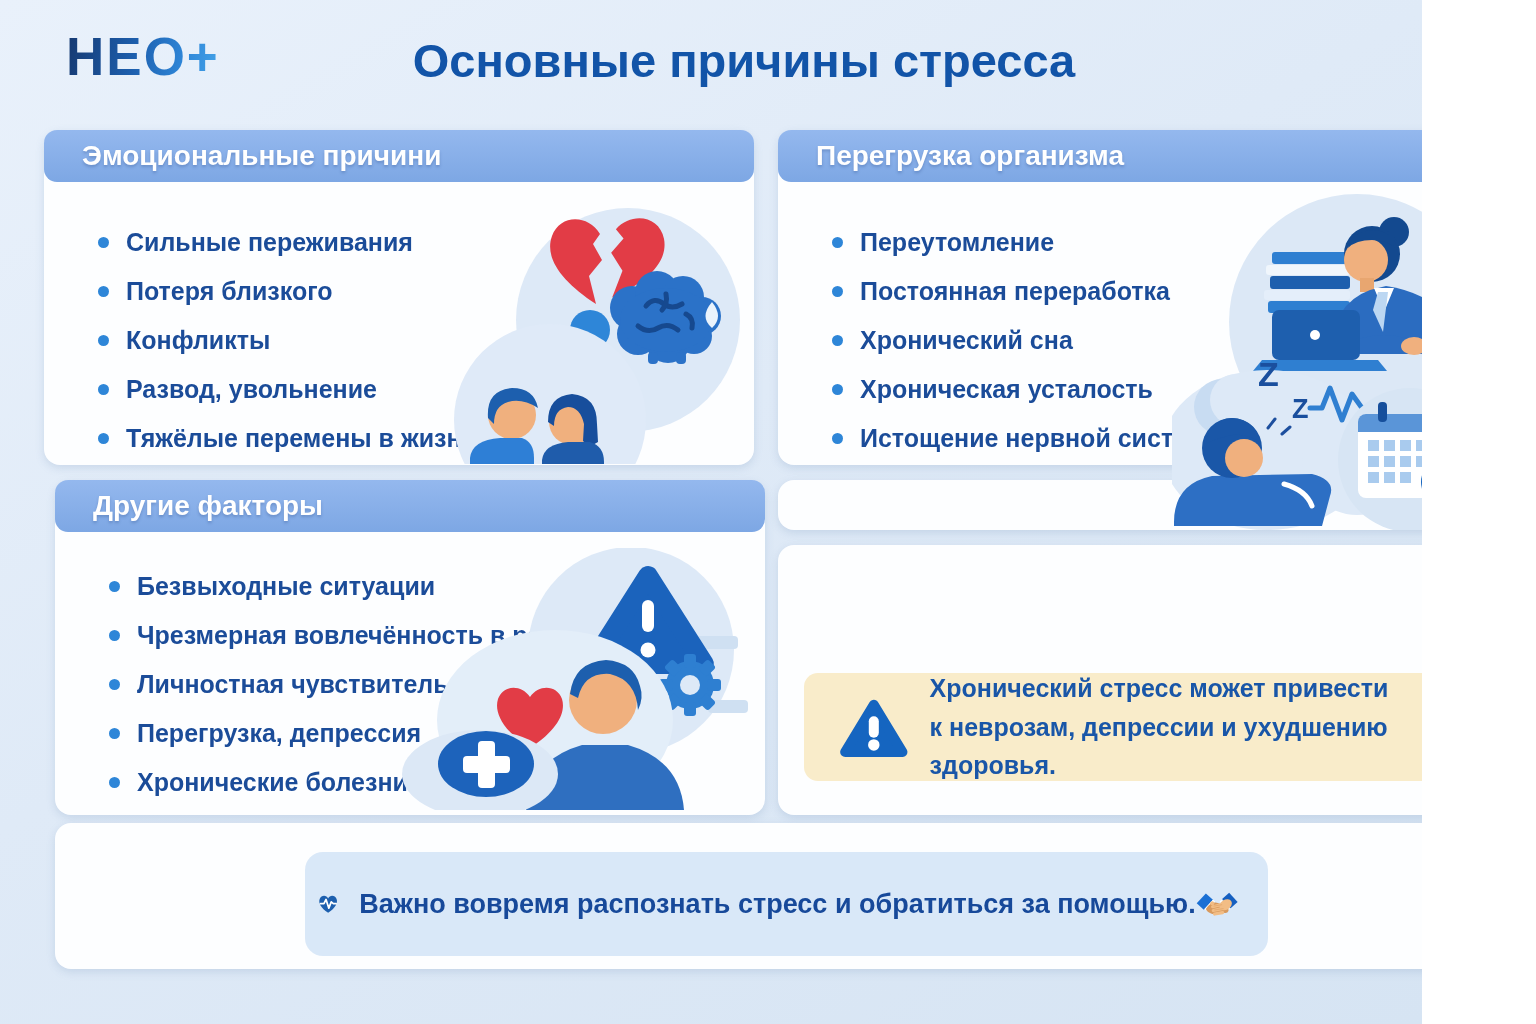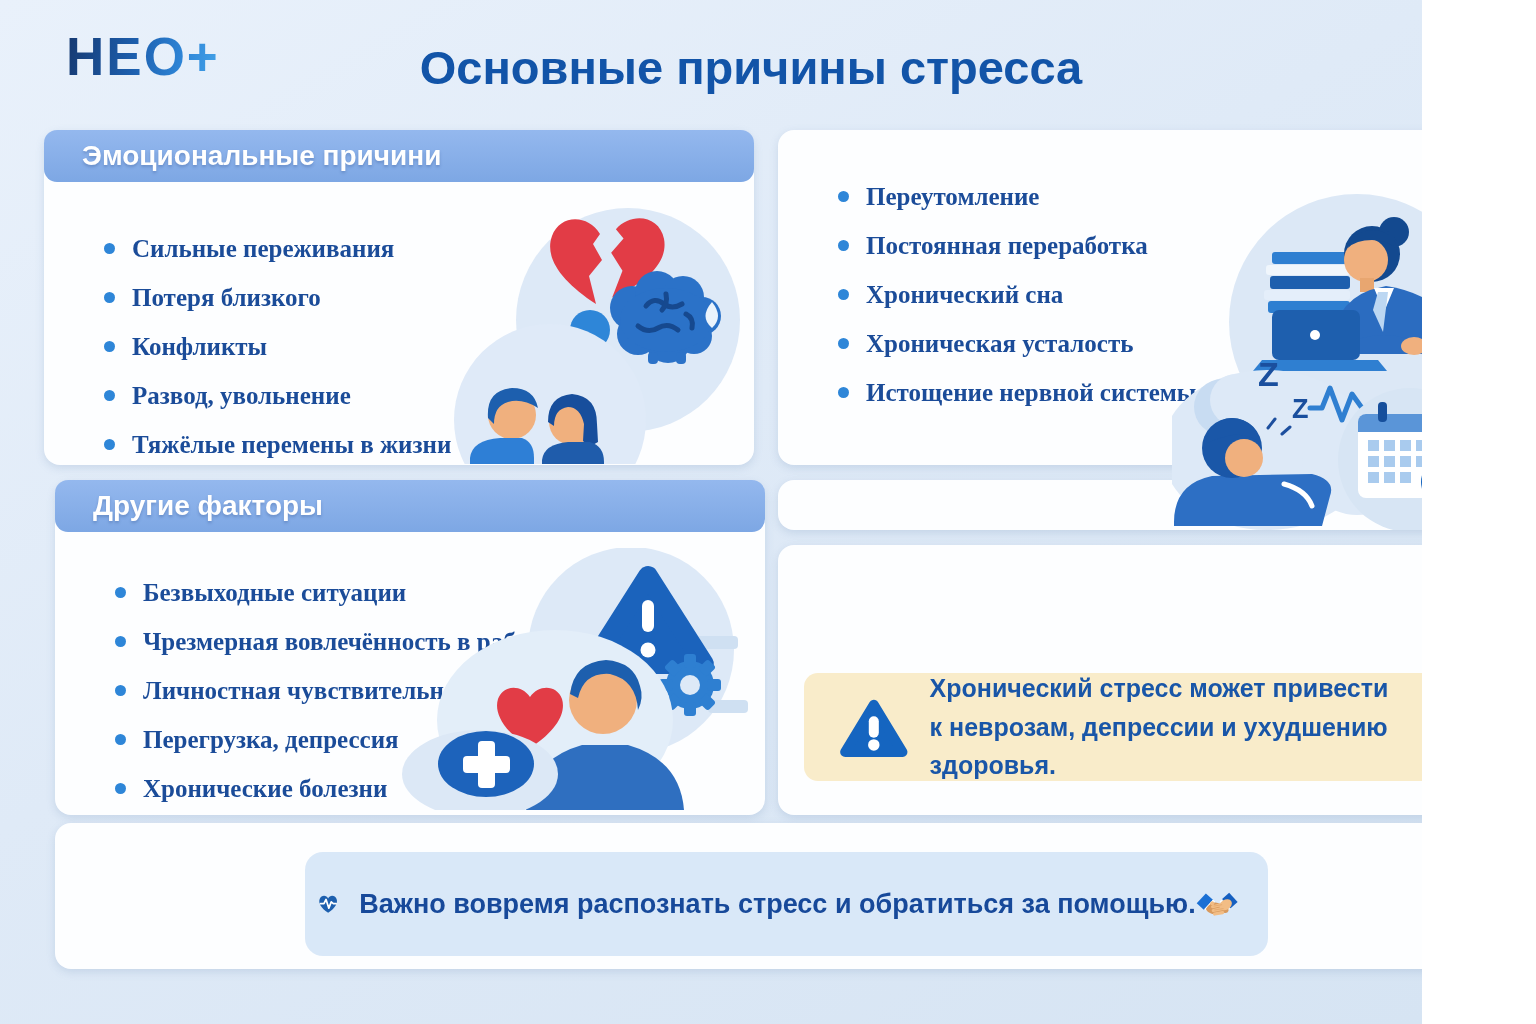--- a/index.html
+++ b/index.html
@@ -4,40 +4,40 @@
 <style>
   html,body{margin:0;padding:0;}
   body{font-family:"Liberation Sans","DejaVu Sans",sans-serif;}
   .stage{position:relative;width:1422px;height:1024px;overflow:hidden;
          background:linear-gradient(150deg,#e9f1fb 0%,#dfeaf7 45%,#d6e4f3 100%);}
 
   
   .logo{position:absolute;left:66px;top:26px;font-size:53px;font-weight:bold;letter-spacing:2px;
         background:linear-gradient(100deg,#16386f 0%,#1d5fae 45%,#2e86d8 75%,#47a5e9 100%);
         -webkit-background-clip:text;background-clip:text;color:transparent;}
-  .title{position:absolute;left:365px;top:24px;width:740px;margin:16px;text-align:center;
+  .title{position:absolute;left:365px;top:24px;width:740px;margin:9px;text-align:center;
          font-size:47px;font-weight:bold;color:#1254a8;letter-spacing:0px;}
 
   
   .card{position:absolute;background:#fdfeff;border-radius:16px;
         box-shadow:0 3px 9px rgba(110,140,180,.22);}
   #card-emotional{left:44px;top:130px;width:710px;height:335px;}
   #card-overload{left:778px;top:130px;width:707px;height:335px;}
   #card-other{left:55px;top:480px;width:710px;height:335px;}
   #card-spacer{left:778px;top:480px;width:707px;height:50px;}
   #card-warning{left:778px;top:545px;width:707px;height:270px;}
   #card-footer{left:55px;top:823px;width:1430px;height:146px;}
 
   .card-header{height:52px;border-radius:13px;
         background:linear-gradient(180deg,#94b8ee,#7da7e4);
         display:flex;align-items:center;padding-left:38px;
         color:#fff;font-size:28px;font-weight:bold;
         text-shadow:0 2px 3px rgba(40,70,130,.3);}
 
-  .bullets{margin:16px;padding:26px 0 0 44px;list-style:none;position:relative;z-index:2;font-family:Liberation Serif, serif;}
+  .bullets{margin:10px;padding:26px 0 0 44px;list-style:none;position:relative;z-index:2;}
   #card-other .bullets{padding-top:20px;}
   .bullets li{display:flex;align-items:center;height:49px;font-size:25px;font-weight:bold;
         color:#1b4c99;white-space:nowrap;}
   .dot{width:11px;height:11px;border-radius:50%;background:#2e86d8;margin-right:17px;flex:none;}
 
   .illo{position:absolute;z-index:3;}
   #illo-emotional{left:450px;top:190px;}
   #illo-overload{left:1172px;top:192px;}
   #illo-other{left:398px;top:548px;}
 
@@ -127,20 +127,23 @@
       <circle cx="62" cy="225" r="24" fill="#f0b07e"></circle>
       <path d="M38 228 Q36 200 62 198 Q84 198 88 218 Q72 208 58 212 Q44 216 44 234 Z" fill="#1d5fae"></path>
       <path d="M20 274 L20 268 Q22 250 50 248 L72 248 Q84 252 84 268 L84 274 Z" fill="#2e7fd6"></path>
       <circle cx="122" cy="232" r="23" fill="#f0b07e"></circle>
       <path d="M98 232 Q98 206 122 204 Q147 206 147 234 L148 252 Q140 258 133 251 L134 234 Q130 217 118 217 Q104 219 104 236 Z" fill="#174e9c"></path>
       <path d="M92 274 L92 270 Q94 254 118 252 L140 252 Q154 256 154 272 L154 274 Z" fill="#1f5cab"></path>
     </g>
   </svg>
 
   <section class="card" id="card-overload">
+    <div class="card-header">
+      <span>Перегрузка организма</span>
+    </div>
     <ul class="bullets">
       <li>
           <span class="dot"></span>
           <span>Переутомление</span>
         </li>
       <li>
           <span class="dot"></span>
           <span>Постоянная переработка</span>
         </li>
       <li>

